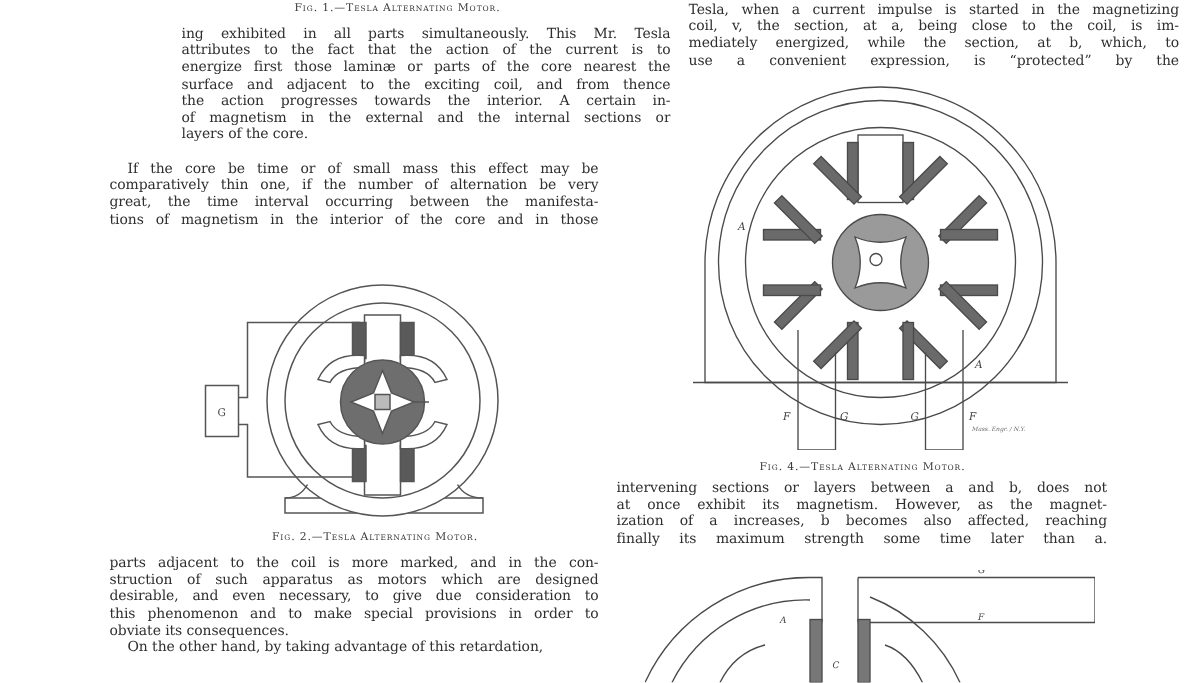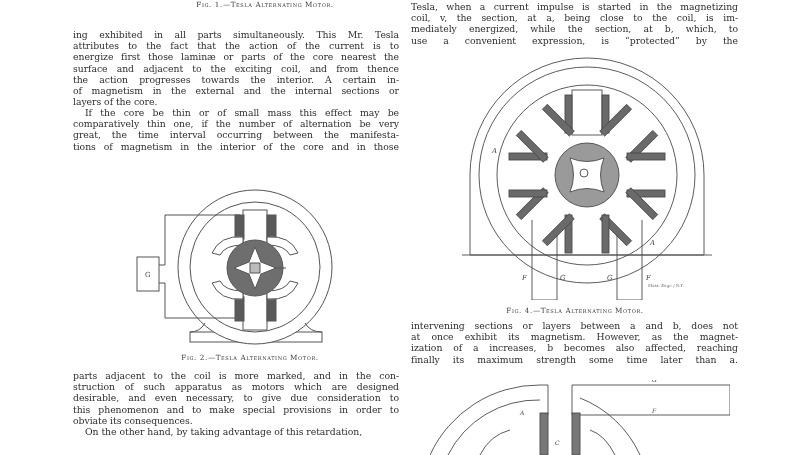--- a/index.html
+++ b/index.html
@@ -16,32 +16,32 @@
   .line.last { text-align-last:left; }
   svg { position:absolute; }
 </style>
 </head>
 <body>
 
 <div class="page">
 
   <div class="caption" style="left:140px; top:0px; width:250px;">Fig. 1.—Tesla Alternating Motor.</div>
 
-  <div class="col col-left" style="top:29px;">
+  <div class="col col-left" style="top:17px;margin-left:48px;">
     <span class="line">ing exhibited in all parts simultaneously.   This Mr. Tesla</span>
     <span class="line">attributes to the fact that the action of the current is to</span>
     <span class="line">energize first those laminæ or parts of the core nearest the</span>
     <span class="line">surface and adjacent to the exciting coil, and from thence</span>
     <span class="line">the action progresses towards the interior.  A certain in-</span>
     <span class="line">of magnetism in the external and the internal sections or</span>
     <span class="line last">layers of the core.</span>
   </div>
 
   <div class="col col-left" style="top:107px;">
-    <span class="line" style="padding-left:12px;">If the core be thin or of small mass this effect may be</span>
+    <span class="line" style="padding-left:12px;">If the core be time or of small mass this effect may be</span>
     <span class="line">comparatively thin one, if the number of alternation be very</span>
     <span class="line">great, the time interval occurring between the manifesta-</span>
     <span class="line">tions of magnetism in the interior of the core and in those</span>
   </div>
 
   <svg style="left:110px; top:185px;" width="270" height="160" viewBox="0 0 270 160">
     <g fill="none" stroke="#555" stroke-width="1">
 
       <rect x="80" y="147" width="132" height="10" fill="#fff"></rect>
 
@@ -81,21 +81,21 @@
 
   <div class="col col-left" style="top:370px;">
     <span class="line">parts adjacent to the coil is more marked, and in the con-</span>
     <span class="line">struction of such apparatus as motors which are designed</span>
     <span class="line">desirable, and even necessary, to give due consideration to</span>
     <span class="line">this phenomenon and to make special provisions in order to</span>
     <span class="line last">obviate its consequences.</span>
     <span class="line last" style="padding-left:12px;">On the other hand, by taking advantage of this retardation,</span>
   </div>
 
-  <div class="col col-right" style="top:1px;">
+  <div class="col col-right" style="top:1px;margin-left:48px;">
     <span class="line">Tesla, when a current impulse is started in the magnetizing</span>
     <span class="line">coil, v, the section, at a, being close to the coil, is im-</span>
     <span class="line">mediately energized, while the section, at b, which, to</span>
     <span class="line">use a convenient expression, is “protected” by the</span>
   </div>
 
   <svg style="left:462px; top:55px;" width="250" height="245" viewBox="0 0 250 245">
     <g fill="none" stroke="#4a4a4a" stroke-width="0.9">
 
       <path d="M8 200 L8 120 A117 117 0 0 1 242 120 L242 200 Z" fill="#fff"></path>

